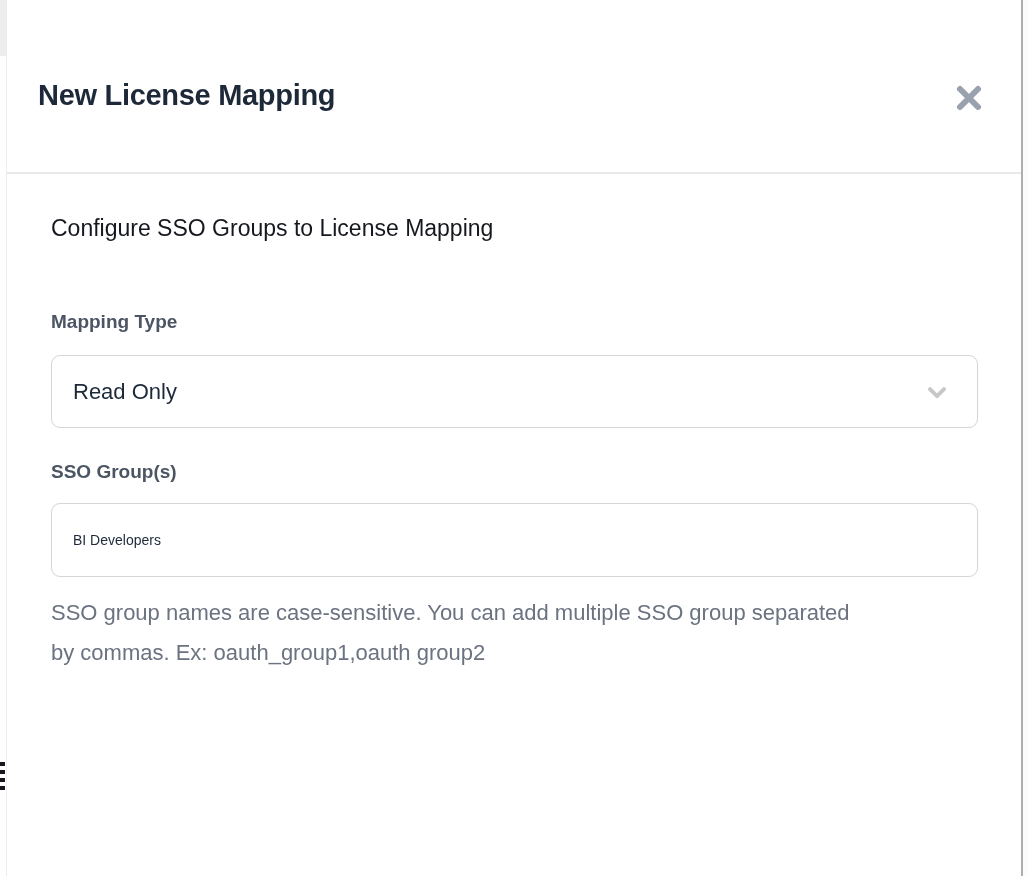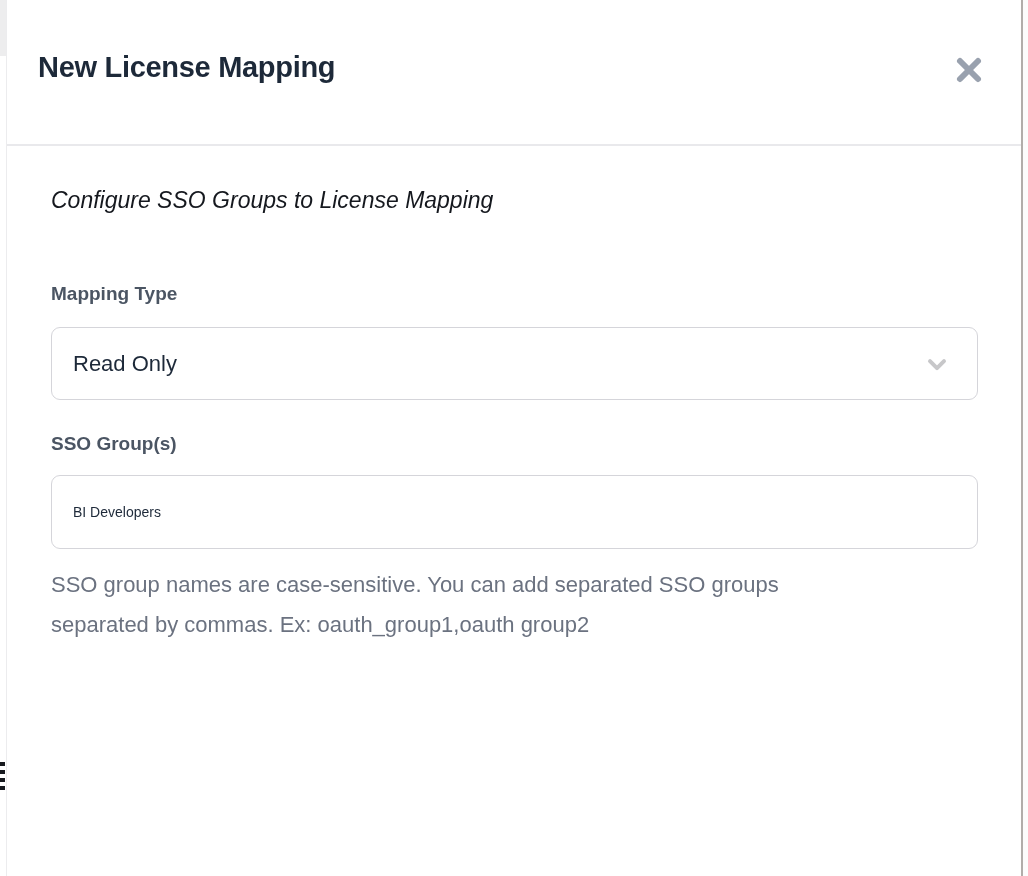--- a/index.html
+++ b/index.html
@@ -50,20 +50,21 @@
   .modal {
     position: absolute; left: 6px; top: 0;
     width: 1015px; height: 876px;
     background: #ffffff;
     border-left: 1px solid #ececee;
   }
   .modal-header {
     position: relative;
     height: 146px;
     border-bottom: 2px solid #e9e9ec;
+    margin-top: 28px;
   }
   .modal-title {
     position: absolute; left: 31px; top: 51px;
     font-size: 29px; font-weight: 700;
     letter-spacing: -0.3px;
     color: #1d2939;
   }
   .close-btn {
     position: absolute; right: 34px; top: 52px;
     width: 36px; height: 36px;
@@ -73,21 +74,20 @@
   }
   .close-btn svg { display: block; }
 
   .modal-body {
     padding: 40px 44px 0 44px;
   }
   .body-heading {
     font-size: 23px;
     color: #15181e;
     line-height: 28px;
-    font-style: italic;
   }
   .field-label {
     margin-top: 68px;
     font-size: 19px;
     font-weight: 700;
     color: #4b5563;
     line-height: 24px;
   }
   .select-control {
     margin-top: 21px;
@@ -168,21 +168,21 @@
           <svg width="28" height="28" viewBox="0 0 24 24" fill="none">
             <polyline points="6,9.5 12,15.5 18,9.5" stroke="#c7c7c9" stroke-width="3.4" stroke-linecap="round" stroke-linejoin="round"></polyline>
           </svg>
         </span>
       </div>
 
       <div class="field-label sso-label">SSO Group(s)</div>
 
       <input type="text" class="text-input" value="BI Developers" style="">
 
-      <p class="helper-text">SSO group names are case-sensitive. You can add separated SSO groups separated by commas. Ex: oauth_group1,oauth group2</p>
+      <p class="helper-text">SSO group names are case-sensitive. You can add multiple SSO group separated by commas. Ex: oauth_group1,oauth group2</p>
 
     </div>
   </div>
 
   <div class="right-edge-line"></div>
   <div class="right-edge-fill"></div>
 
 </div>
 
 </body></html>

